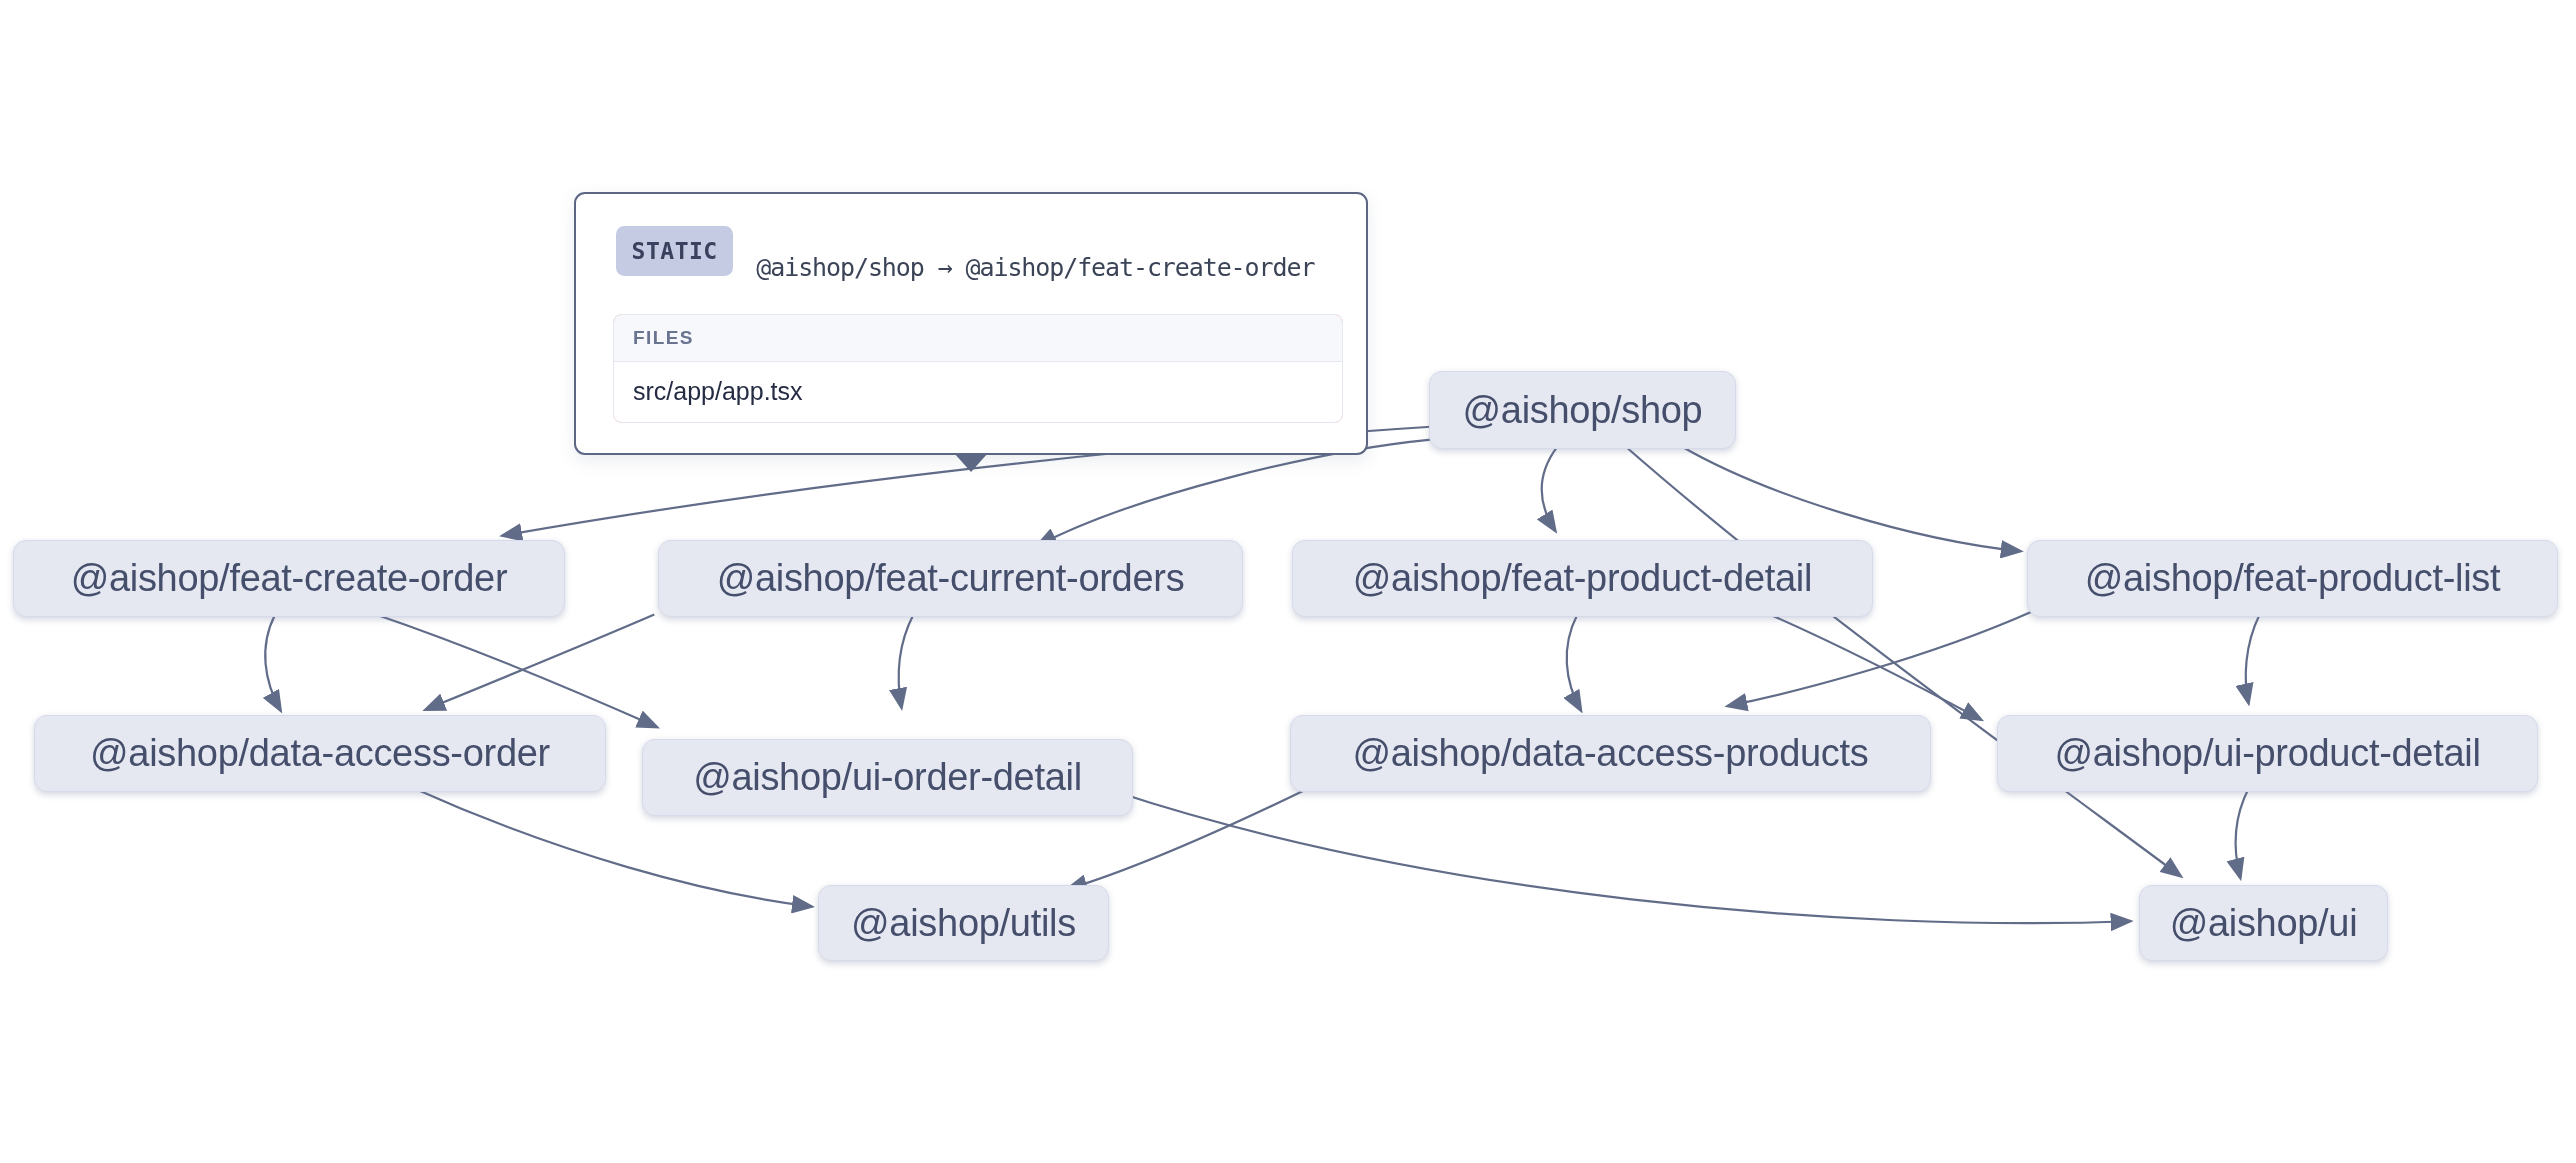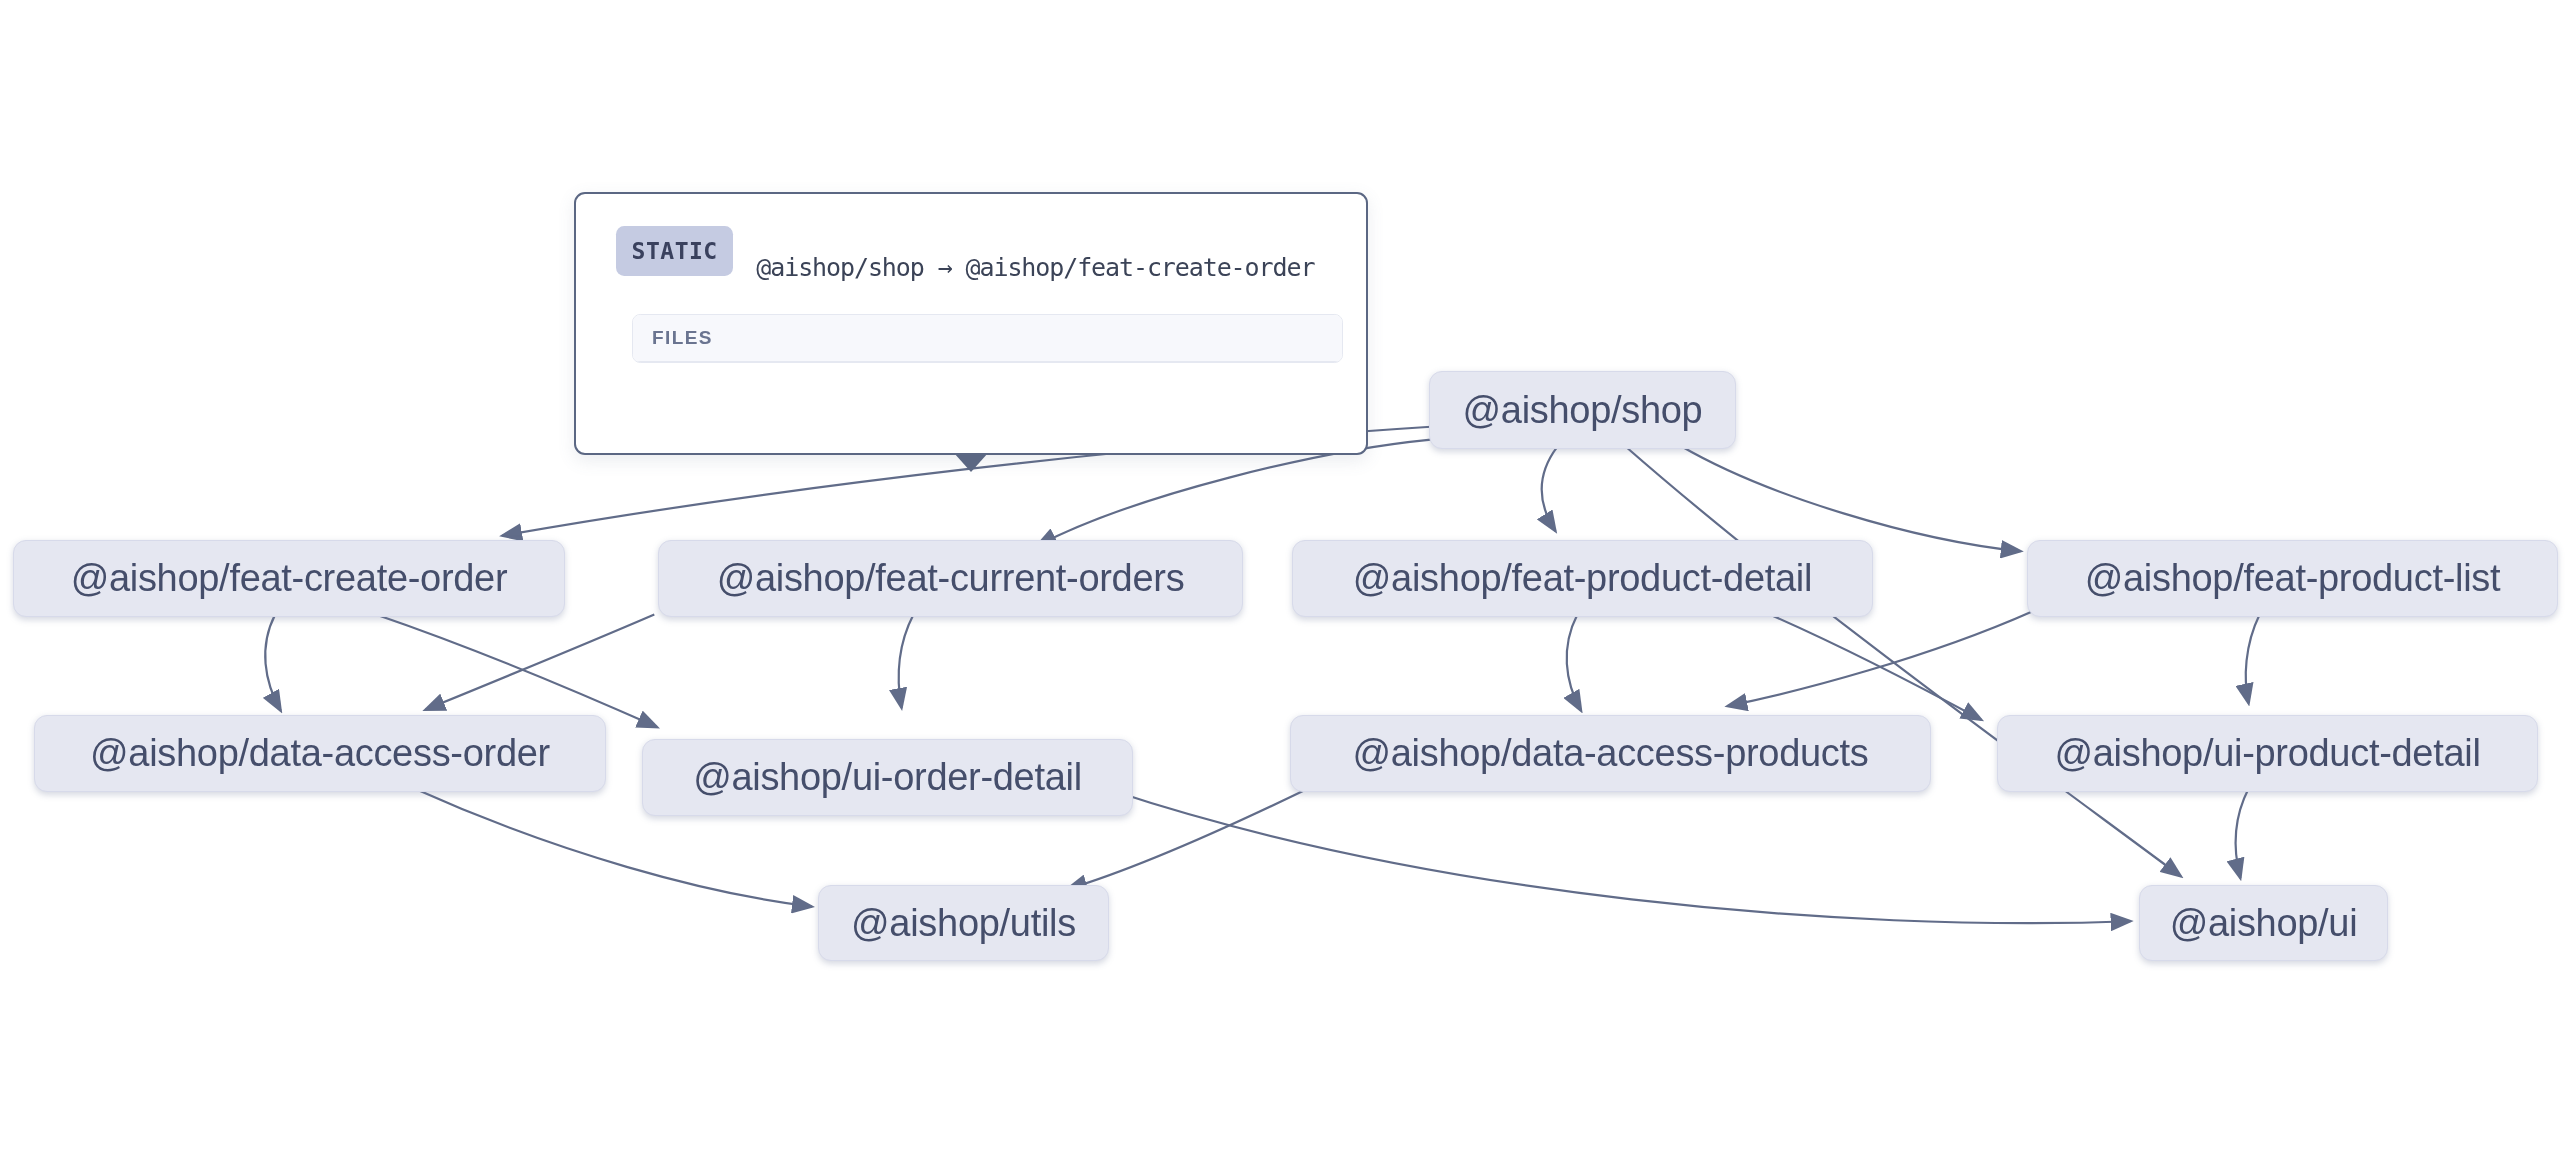--- a/index.html
+++ b/index.html
@@ -23,21 +23,21 @@
     border-radius:11px;box-shadow:0 5.5px 16.5px rgba(90,103,131,0.12);padding-left:17px;}
   .tooltip-caret{position:absolute;z-index:3;left:954px;top:453px;width:0;height:0;
     border-left:17.4px solid transparent;border-right:17.4px solid transparent;
     border-top:19px solid var(--tooltip-border);}
   .tt-head{display:flex;align-items:center;padding:26.6px 23px 0 23px;}
   .badge{background:var(--badge-bg);color:var(--badge-text);
     font-family:"DejaVu Sans Mono","Liberation Mono",monospace;font-weight:bold;
     font-size:23px;line-height:23px;padding:13.7px 15.6px;border-radius:8.2px;letter-spacing:0.5px;}
   .tt-label{font-family:"DejaVu Sans Mono","Liberation Mono",monospace;font-size:25px;
     color:var(--label-text);margin-left:23px;white-space:nowrap;letter-spacing:-1.1px;margin-top:32px;}
-  .files{margin:32px 23px 0 39px;border:1.4px solid var(--panel-border);border-radius:8.2px;
+  .files{margin:32px 23px 0 20px;border:1.4px solid var(--panel-border);border-radius:8.2px;
     overflow:hidden;background:#fca5a5;}
   .files-header{background:var(--files-header-bg);color:var(--files-header-text);
     font-size:19px;font-weight:bold;letter-spacing:1.4px;padding:12px 19px;
     border-bottom:1.4px solid var(--panel-border);}
   .files-row{background:#ffffff;color:var(--files-row-text);font-size:25px;padding:15.6px 19px;}
 </style>
 </head>
 <body>
 
 <div class="canvas">
@@ -83,18 +83,19 @@
       <div class="node" style="left: 2139px; top: 885px; width: 247px; height: 74px;">@aishop/ui</div>
     </div>
 
   <div class="tooltip">
     <div class="tt-head">
       <span class="badge">STATIC</span>
       <span class="tt-label">@aishop/shop → @aishop/feat-create-order</span>
     </div>
     <div class="files">
       <div class="files-header">FILES</div>
+      <div class="files-row">src/app/app.tsx</div>
     </div>
   </div>
   <div class="tooltip-caret"></div>
 
 </div>
 
 
 </body></html>

